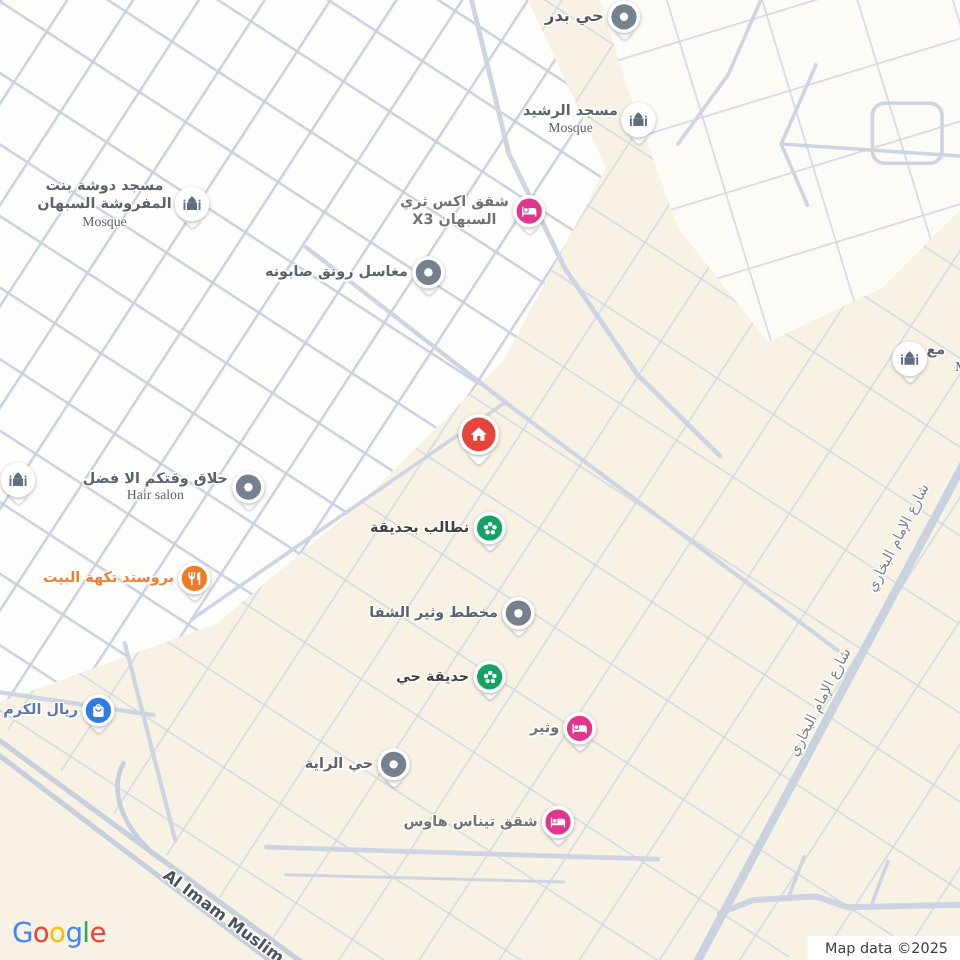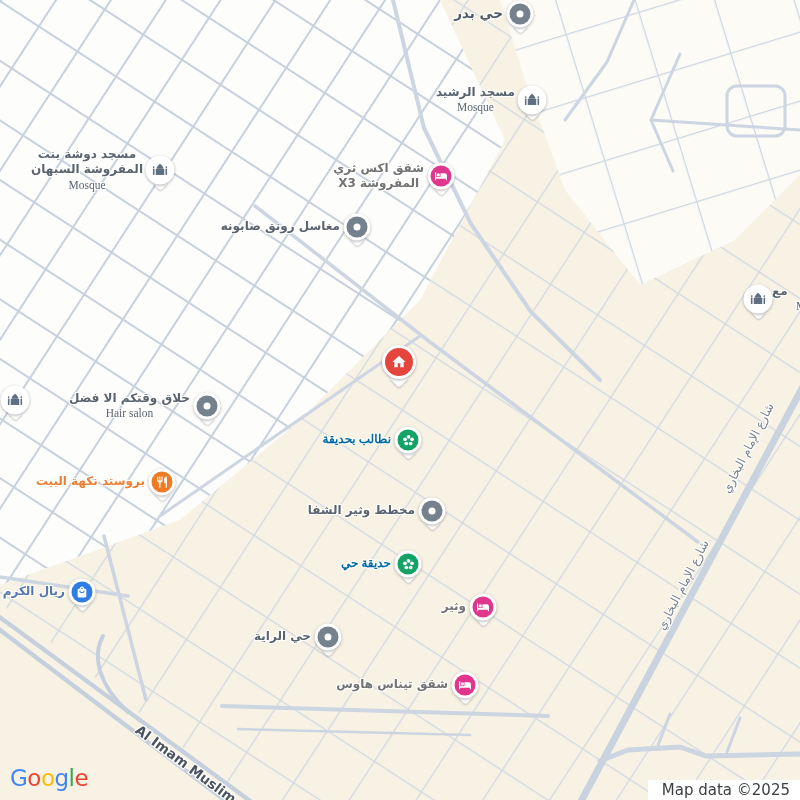--- a/index.html
+++ b/index.html
@@ -32,35 +32,35 @@
     display:flex;flex-direction:column;align-items:center;white-space:nowrap;z-index:4;cursor:pointer;}
   .label-stack.leftside{right:auto;left:14px;align-items:flex-start;}
   .ar{direction:rtl;unicode-bidi:isolate;font-size:12px;font-weight:600;line-height:1.28;color:#5a646e;
     text-shadow:-1px -1px 0 #fff,1px -1px 0 #fff,-1px 1px 0 #fff,1px 1px 0 #fff,0 0 3px #fff;}
   .sub{font-size:11.5px;font-weight:500;color:#5a646e;align-self:center;line-height:1.25;
     text-shadow:-1px -1px 0 #fff,1px -1px 0 #fff,-1px 1px 0 #fff,1px 1px 0 #fff,0 0 3px #fff;font-family:Liberation Serif, serif;}
   .t-district .ar{color:#505a64;font-size:13.5px;}
   .t-lodging .ar{color:#737373;}
   .t-restaurant .ar{color:#ed7f35;}
   .t-shopping .ar{color:#5878ab;}
-  .t-park .ar{color:#0369a1;font-family:Liberation Serif, serif;}
+  .t-park .ar{color:#404040;}
 
   
   .road-label{position:absolute;white-space:nowrap;z-index:3;
     text-shadow:-1px -1px 0 #fff,1px -1px 0 #fff,-1px 1px 0 #fff,1px 1px 0 #fff,0 0 3px #fff;}
   .rl-imam-muslim{font-size:13.5px;font-weight:600;color:#4b545e;
     transform:translate(-50%,-50%) rotate(36.5deg);}
   .rl-bukhari{direction:rtl;font-size:12px;font-weight:500;color:#79828f;
     transform:translate(-50%,-50%) rotate(-63deg);}
 
   
   .google-logo{position:absolute;left:10px;top:765px;font-size:23px;font-weight:400;
     letter-spacing:-0.5px;z-index:10;cursor:pointer;}
   .attribution{position:absolute;right:0;bottom:0;height:20px;line-height:20px;background:#ffffff;
-    padding:0 10px 0 14px;font-size:15px;color:#3c4043;z-index:10;}
+    padding:0 10px 0 14px;font-size:12px;color:#3c4043;z-index:10;}
 </style>
 </head>
 <body>
 
 <div id="map">
 
   <svg id="base" width="800" height="800" viewBox="0 0 800 800">
     <defs>
       <pattern id="pA1" width="50" height="50" patternUnits="userSpaceOnUse" patternTransform="rotate(33)">
         <line x1="0" y1="0" x2="50" y2="0" stroke="#c7d1de" stroke-width="4"></line>
@@ -177,21 +177,21 @@
       <div class="balloon">
           <div class="inner lodging">
         <svg width="13" height="13" viewBox="0 0 24 24" fill="#fff">
           <path d="M7 13a3 3 0 1 0 0-6 3 3 0 0 0 0 6zm12-6h-8v7H3V5H1v15h2v-3h18v3h2v-9a4 4 0 0 0-4-4z"></path>
         </svg>
       </div>
         </div>
     </div>
     <div class="label-stack">
       <span class="ar">شقق اكس ثري</span>
-      <span class="ar">المفروشة X3</span>
+      <span class="ar">السبهان X3</span>
     </div>
   </div>
 
   <div class="poi" style="left:357px;top:227px;">
     <div class="pin">
       <div class="balloon">
           <div class="inner generic">
             <div class="dotcore"></div>
           </div>
         </div>

